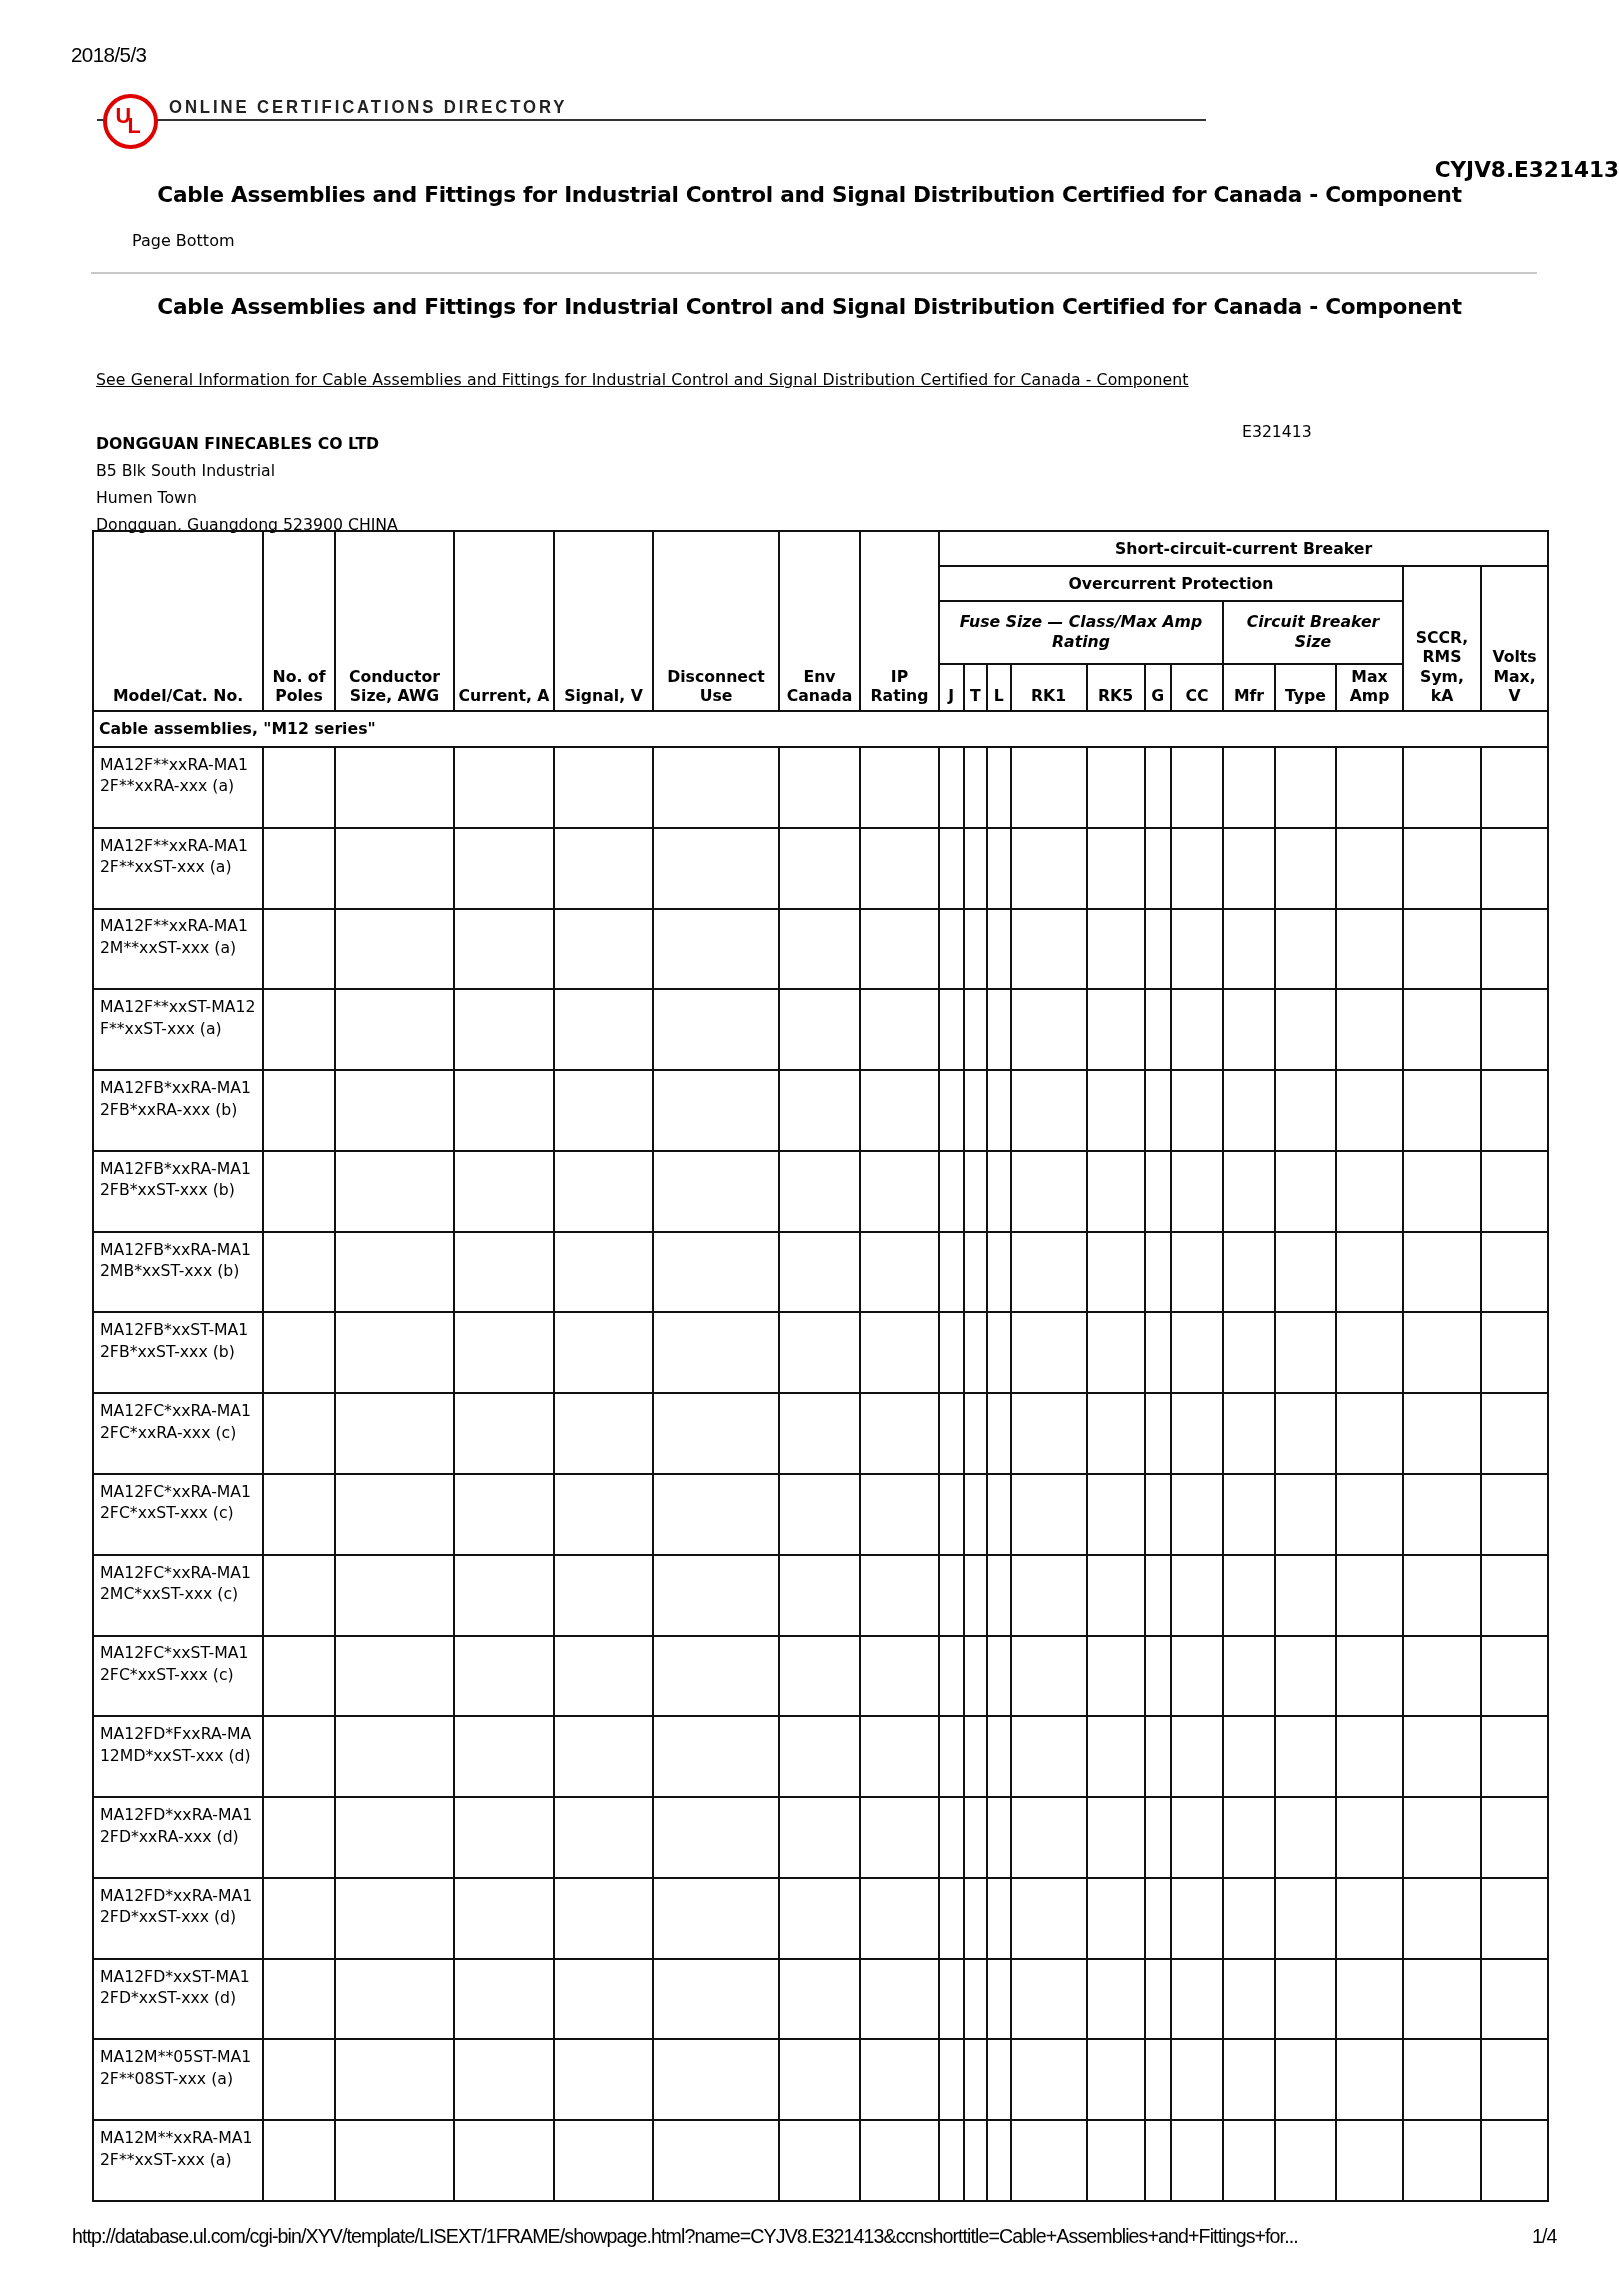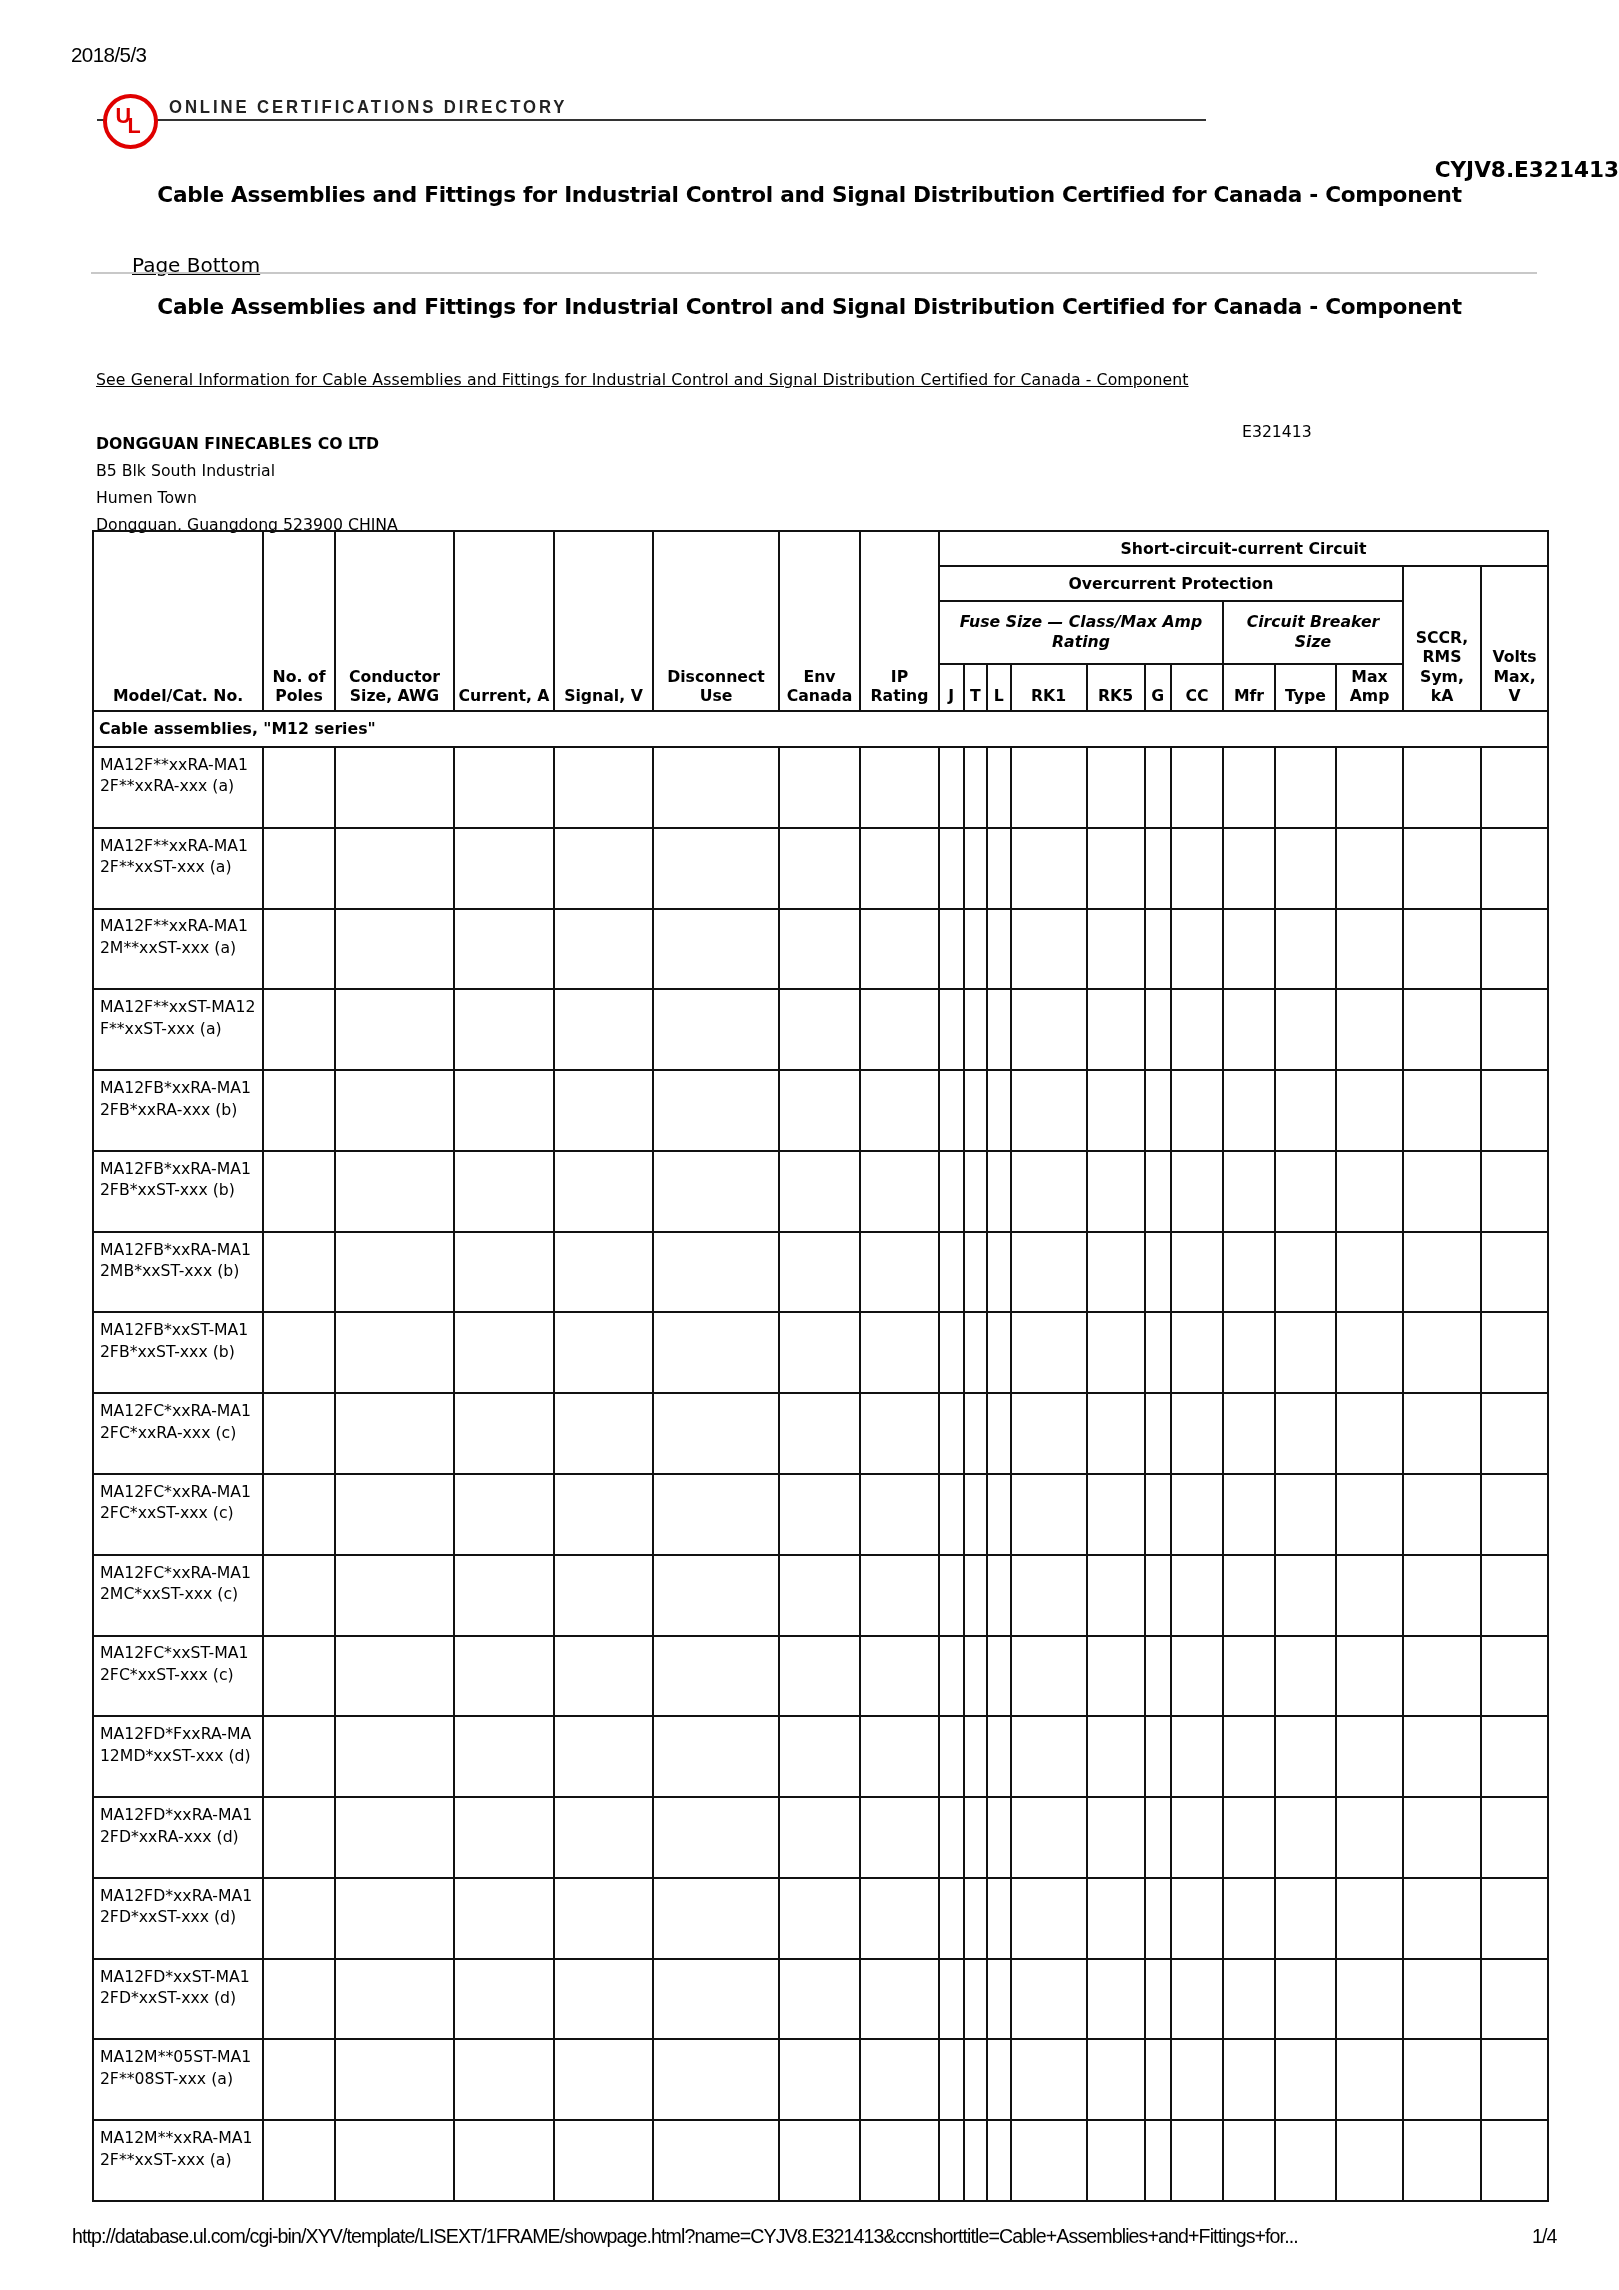--- a/index.html
+++ b/index.html
@@ -23,21 +23,21 @@
   .brand .logo span { position: absolute; font-family: "Liberation Sans", sans-serif; font-weight: bold; color: #e00000; font-size: 21.6px; }
   .brand .logo .u { left: 8.8px; top: 4.9px; }
   .brand .logo .l { left: 20.6px; top: 14.7px; }
   .brand .ocd {
     position: absolute; left: 76px; top: 5.9px; font-family: "Liberation Sans", sans-serif;
     font-weight: bold; font-size: 16.7px; letter-spacing: 2.9px; color: #222; transform: scaleY(1.15);
     background: #fff; padding-right: 2px;
   }
   .h-code { position: absolute; top: 157px; left: 0; width: 1619px; text-align: right; font-weight: bold; font-size: 21.6px; font-family: "DejaVu Sans", sans-serif; }
   .h-title { position: absolute; top: 182px; left: 0; width: 1619px; text-align: center; font-weight: bold; font-size: 21.6px; font-family: "DejaVu Sans", sans-serif; letter-spacing: -0.3px; }
-  .page-bottom { position: absolute; top: 253px; left: 132px; font-size: 20px; font-family: "DejaVu Sans", sans-serif; color: #000; text-decoration: underline; }
+  .page-bottom { position: absolute; top: 231px; left: 132px; font-size: 16px; font-family: "DejaVu Sans", sans-serif; color: #000; }
   .hr { position: absolute; top: 272px; left: 91px; width: 1446px; height: 2px; background: #c8c8c8; }
   .h-title2 { position: absolute; top: 294px; left: 0; width: 1619px; text-align: center; font-weight: bold; font-size: 21.6px; font-family: "DejaVu Sans", sans-serif; letter-spacing: -0.3px; }
   .gen-info { position: absolute; top: 370px; left: 96px; font-size: 15.7px; font-family: "DejaVu Sans", sans-serif; color: #000; text-decoration: underline; white-space: nowrap; letter-spacing: 0.1px; }
 
   .company { position: absolute; top: 422px; left: 96px; font-family: "DejaVu Sans", sans-serif; font-size: 15.7px; line-height: 27px; margin-top: 8px; }
   .company .name { font-weight: bold; }
   .file-no { position: absolute; top: 422px; left: 1242px; font-family: "DejaVu Sans", sans-serif; font-size: 15.7px; }
 
   table.cert {
     position: absolute; top: 530px; left: 92px; width: 1457px;
@@ -109,21 +109,21 @@
   <thead>
     <tr>
       <th rowspan="4">Model/Cat. No.</th>
       <th rowspan="4">No. of Poles</th>
       <th rowspan="4">Conductor Size, AWG</th>
       <th rowspan="4">Current, A</th>
       <th rowspan="4">Signal, V</th>
       <th rowspan="4">Disconnect Use</th>
       <th rowspan="4">Env Canada</th>
       <th rowspan="4">IP Rating</th>
-      <th colspan="12" class="span">Short-circuit-current Circuit</th>
+      <th colspan="12" class="span">Short-circuit-current Breaker</th>
     </tr>
     <tr>
       <th colspan="10" class="span">Overcurrent Protection</th>
       <th rowspan="3">SCCR, RMS Sym, kA</th>
       <th rowspan="3">Volts Max, V</th>
     </tr>
     <tr>
       <th colspan="7" class="fuse-grp">Fuse Size — Class/Max Amp Rating</th>
       <th colspan="3" class="fuse-grp">Circuit Breaker Size</th>
     </tr>

